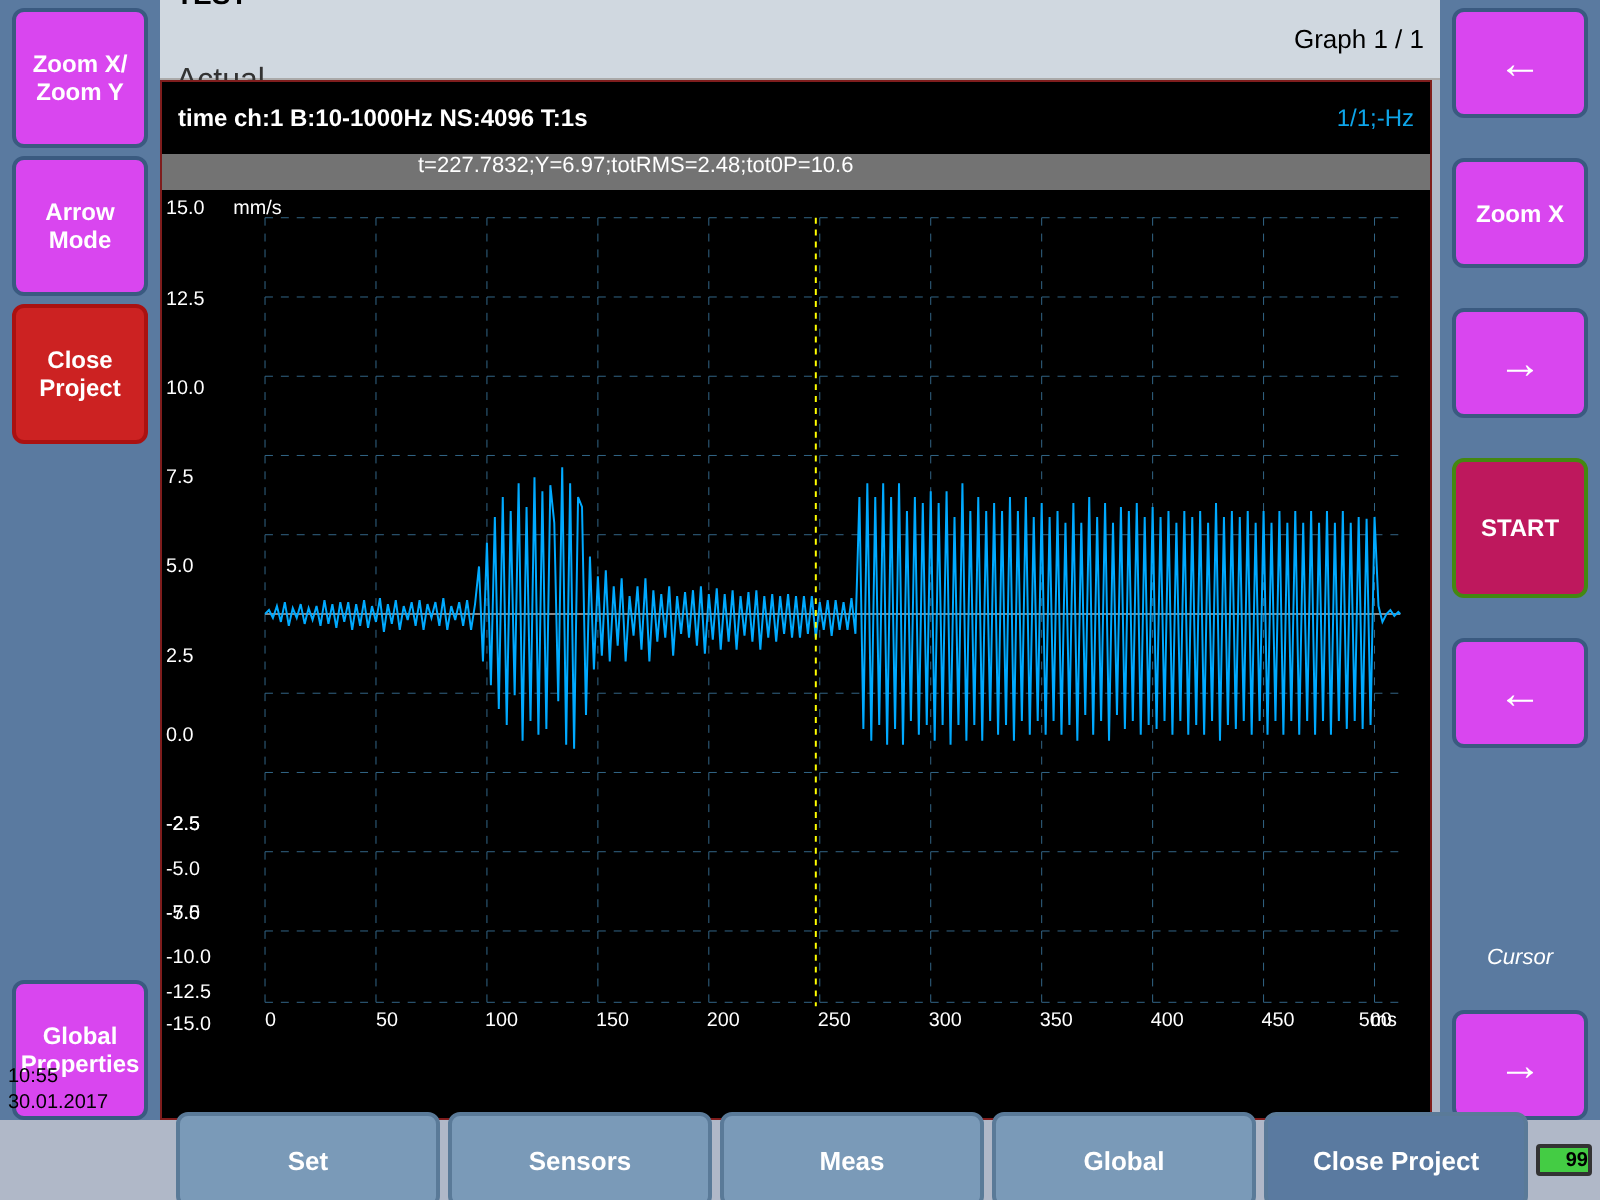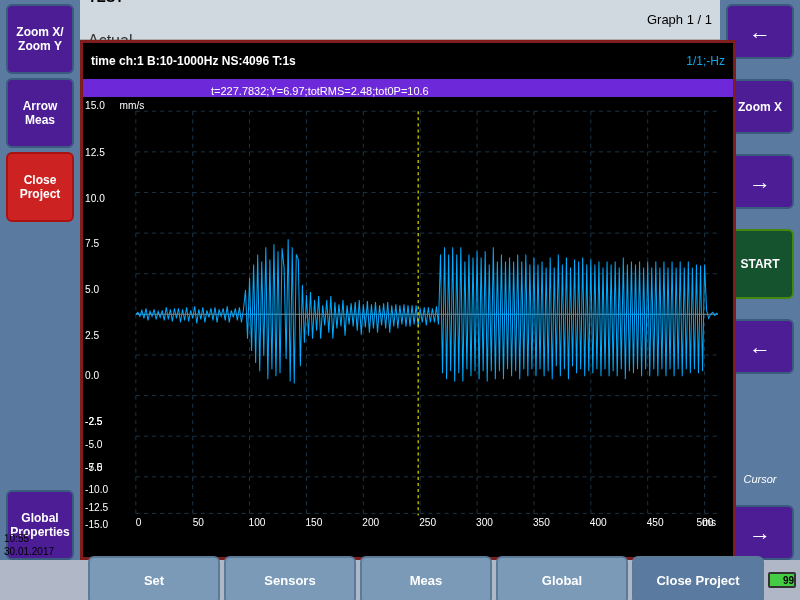--- a/index.html
+++ b/index.html
@@ -66,21 +66,21 @@
       background: #5a7aa0;
       display: flex;
       flex-direction: column;
       align-items: center;
       padding-top: 4px;
       gap: 20px;
     }
 
     .sidebar-btn {
       width: 68px;
-      background: #4c1d95;
+      background: #d946ef;
       border: 2px solid #3a5a80;
       border-radius: 6px;
       color: white;
       font-size: 12px;
       font-weight: bold;
       text-align: center;
       cursor: pointer;
       display: flex;
       align-items: center;
       justify-content: center;
@@ -103,21 +103,21 @@
       height: 55px;
     }
 
     .sidebar-btn.close-btn {
       background: #cc2222;
       border-color: #aa1111;
       height: 70px;
     }
 
     .sidebar-btn.start-btn {
-      background: #14532d;
+      background: #be185d;
       border-color: #448811;
       height: 70px;
     }
 
     .sidebar-btn.graph-props-btn {
       height: 70px;
     }
 
     
     .arrow-left::after {
@@ -127,24 +127,24 @@
     .arrow-right::after {
       content: '→';
       font-size: 22px;
     }
 
     
     #chart-container {
       position: absolute;
       top: 40px;
       left: 80px;
-      right: 64px;
+      right: 84px;
       height: 520px;
       background: #000;
-      border: 3px solid #7f1d1d;
+      border: 1px solid #7f1d1d;
       overflow: hidden;
     }
 
     #chart-header {
       position: absolute;
       top: 0; left: 0; right: 0;
       height: 36px;
       background: #000;
       display: flex;
       align-items: center;
@@ -161,23 +161,23 @@
 
     #chart-header .ch-right {
       color: #0ea5e9;
       font-size: 12px;
     }
 
     #chart-stats {
       position: absolute;
       top: 36px; left: 0; right: 0;
       height: 18px;
-      background: #6d28d9;
-      display: flex;
-      align-items: flex-end;
+      background: #737373;
+      display: flex;
+      align-items: flex-start;
       padding: 0 8px;
       z-index: 10;
     }
 
     #chart-stats .stats-left {
       color: white;
       font-size: 11px;
     }
 
     #chart-stats .stats-right {
@@ -291,21 +291,21 @@
     <span class="actual-label">Actual</span>
   </div>
   <span class="graph-info">Graph 1 / 1</span>
 </div>
 
 <div id="left-sidebar">
   <div class="sidebar-btn tall">
     <span>Zoom X/ Zoom Y</span>
   </div>
   <div class="sidebar-btn tall">
-    <span>Arrow Meas</span>
+    <span>Arrow Mode</span>
   </div>
   <div class="sidebar-btn close-btn tall">
     <span>Close Project</span>
   </div>
   <div style="flex:1"></div>
   <div class="sidebar-btn graph-props-btn">
     <span>Global Properties</span>
   </div>
 </div>
 

